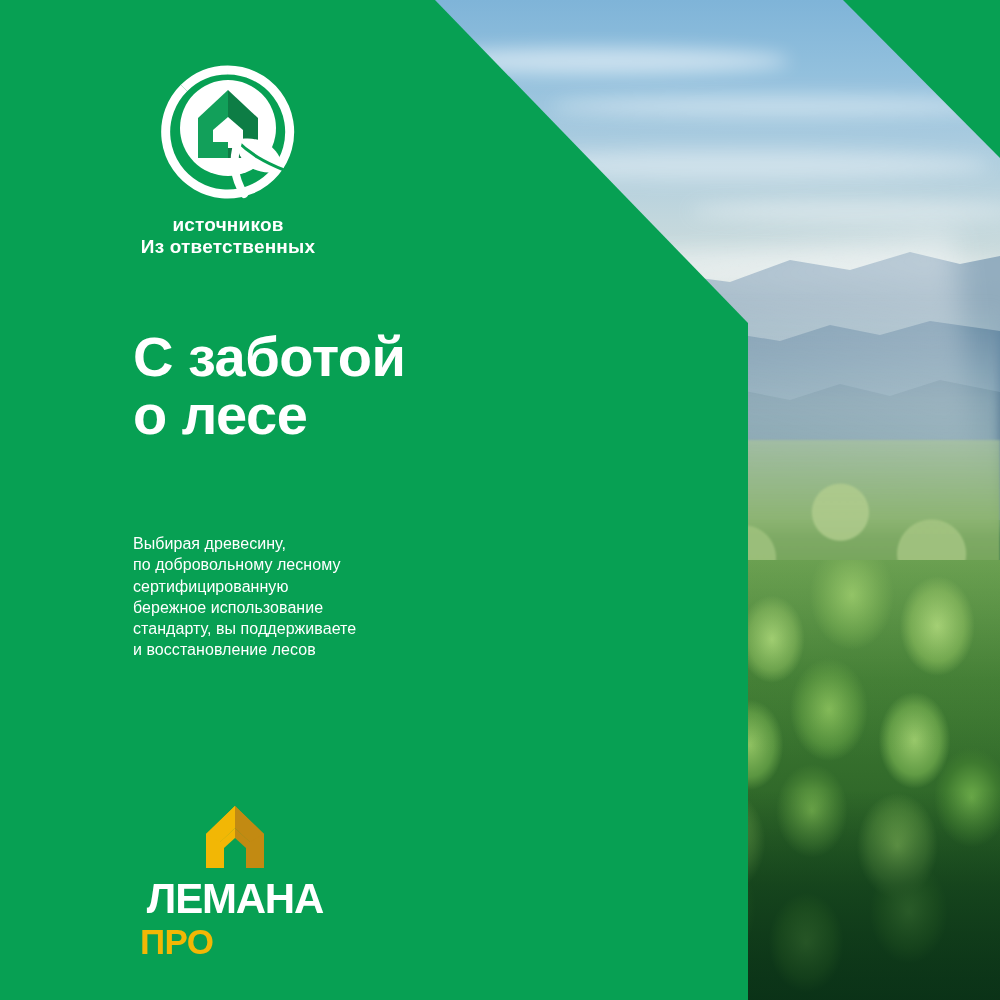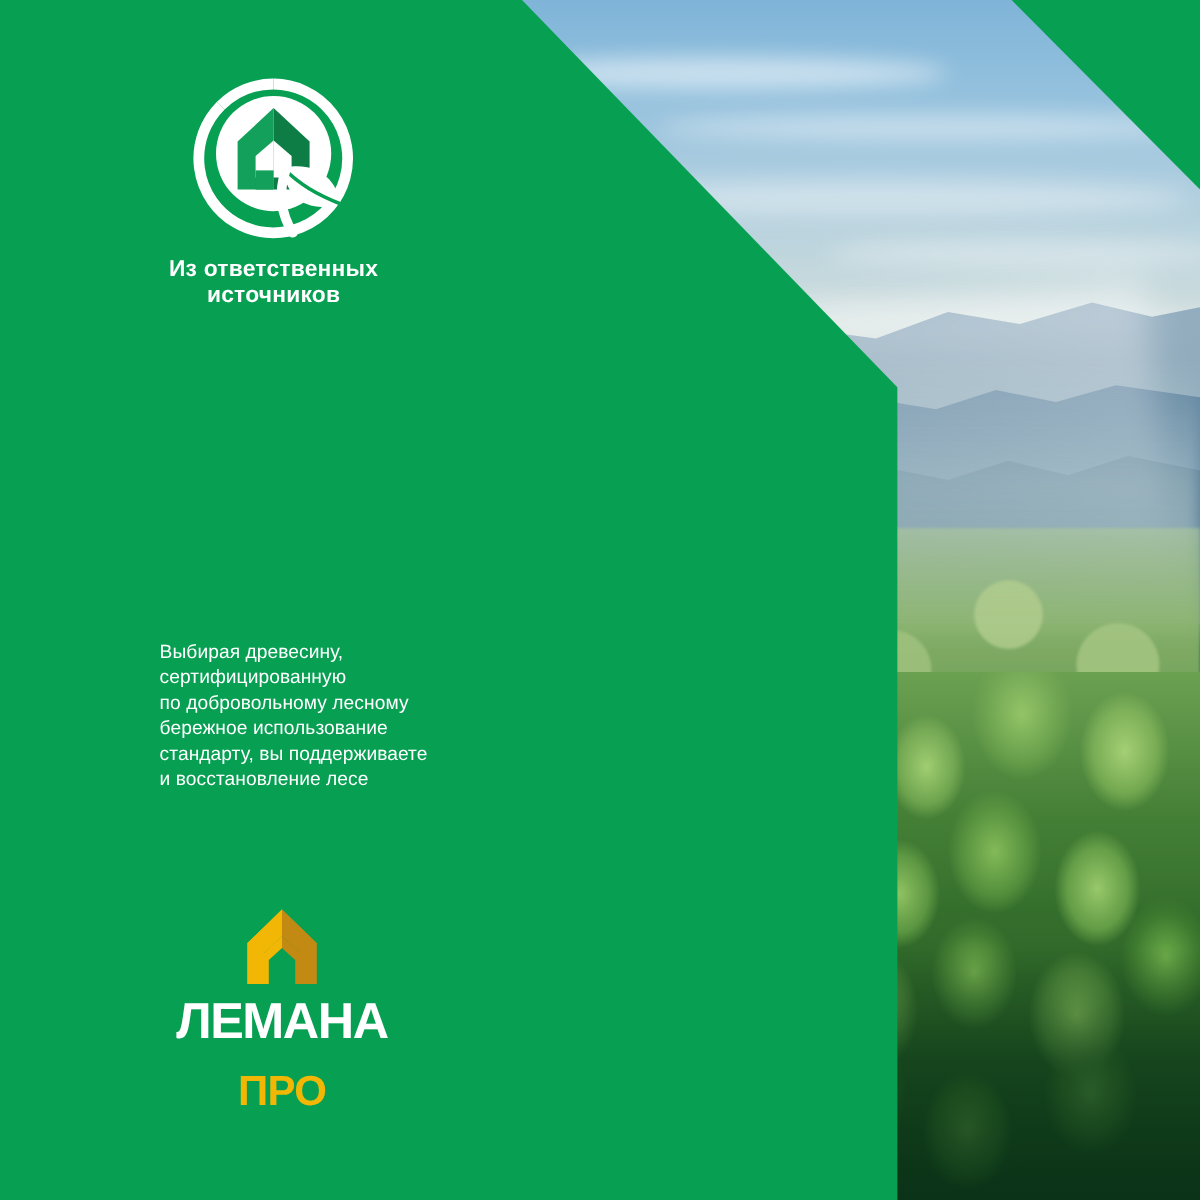--- a/index.html
+++ b/index.html
@@ -189,21 +189,21 @@
     color:#ffffff;
     font-size:16px;
     line-height:1.33;
     letter-spacing:.05px;
     max-width:420px;
   }
   .body-copy span{ display:block; white-space:nowrap; }
 
   
   .brand{
-    position:absolute; left:140px; top:756px;
+    position:absolute; left:140px; top:804px;
     width:190px;
   }
   .brand-house{
     width:70px; height:66px;
     margin:0 auto 8px auto;
   }
   .brand-house svg{ display:block; width:70px; height:66px; }
   .brand-name{
     color:#ffffff;
     font-weight:bold;
@@ -211,22 +211,21 @@
     letter-spacing:-1.2px;
     line-height:1;
     text-align:center;
   }
   .brand-sub{
     color:#F2B705;
     font-weight:bold;
     font-size:35px;
     letter-spacing:-.6px;
     line-height:1;
-    text-align:center;
-    margin-top:20px;
+    margin-top:4px;
   }
 </style>
 </head>
 <body>
 
 <div id="poster">
 
   <div class="photo">
     <div class="photo-inner">
 
@@ -290,33 +289,37 @@
 
           <rect x="55" y="80" width="15" height="16" fill="#12a05a"></rect>
 
           <path d="M78,78 C104,72 122,86 126,108 C100,116 80,104 78,78 Z" fill="#ffffff"></path>
           <path d="M78,78 C92,92 106,100 126,108" fill="none" stroke="#07a053" stroke-width="3"></path>
 
           <path d="M80,80 C74,98 76,116 86,132" fill="none" stroke="#ffffff" stroke-width="8" stroke-linecap="round"></path>
         </svg>
       </div>
       <div class="eco-caption">
+        <span>источников</span>
         <span>Из ответственных</span>
-        <span>источников</span>
       </div>
     </div>
 
+    <h1 class="headline">
+      <span>С заботой</span>
+      <span>о лесе</span>
+    </h1>
 
     <p class="body-copy">
       <span>Выбирая древесину,</span>
+      <span>по добровольному лесному</span>
       <span>сертифицированную</span>
-      <span>по добровольному лесному</span>
       <span>бережное использование</span>
       <span>стандарту, вы поддерживаете</span>
-      <span>и восстановление лесе</span>
+      <span>и восстановление лесов</span>
     </p>
 
     <div class="brand">
       <div class="brand-house">
         <svg viewBox="0 0 70 66" xmlns="http://www.w3.org/2000/svg">
 
           <path d="M35,2 L6,30 L6,64 L20,64 L20,38 L35,24 Z" fill="#F2B705"></path>
 
           <path d="M35,2 L64,30 L64,64 L50,64 L50,38 L35,24 Z" fill="#C28A12"></path>
 

